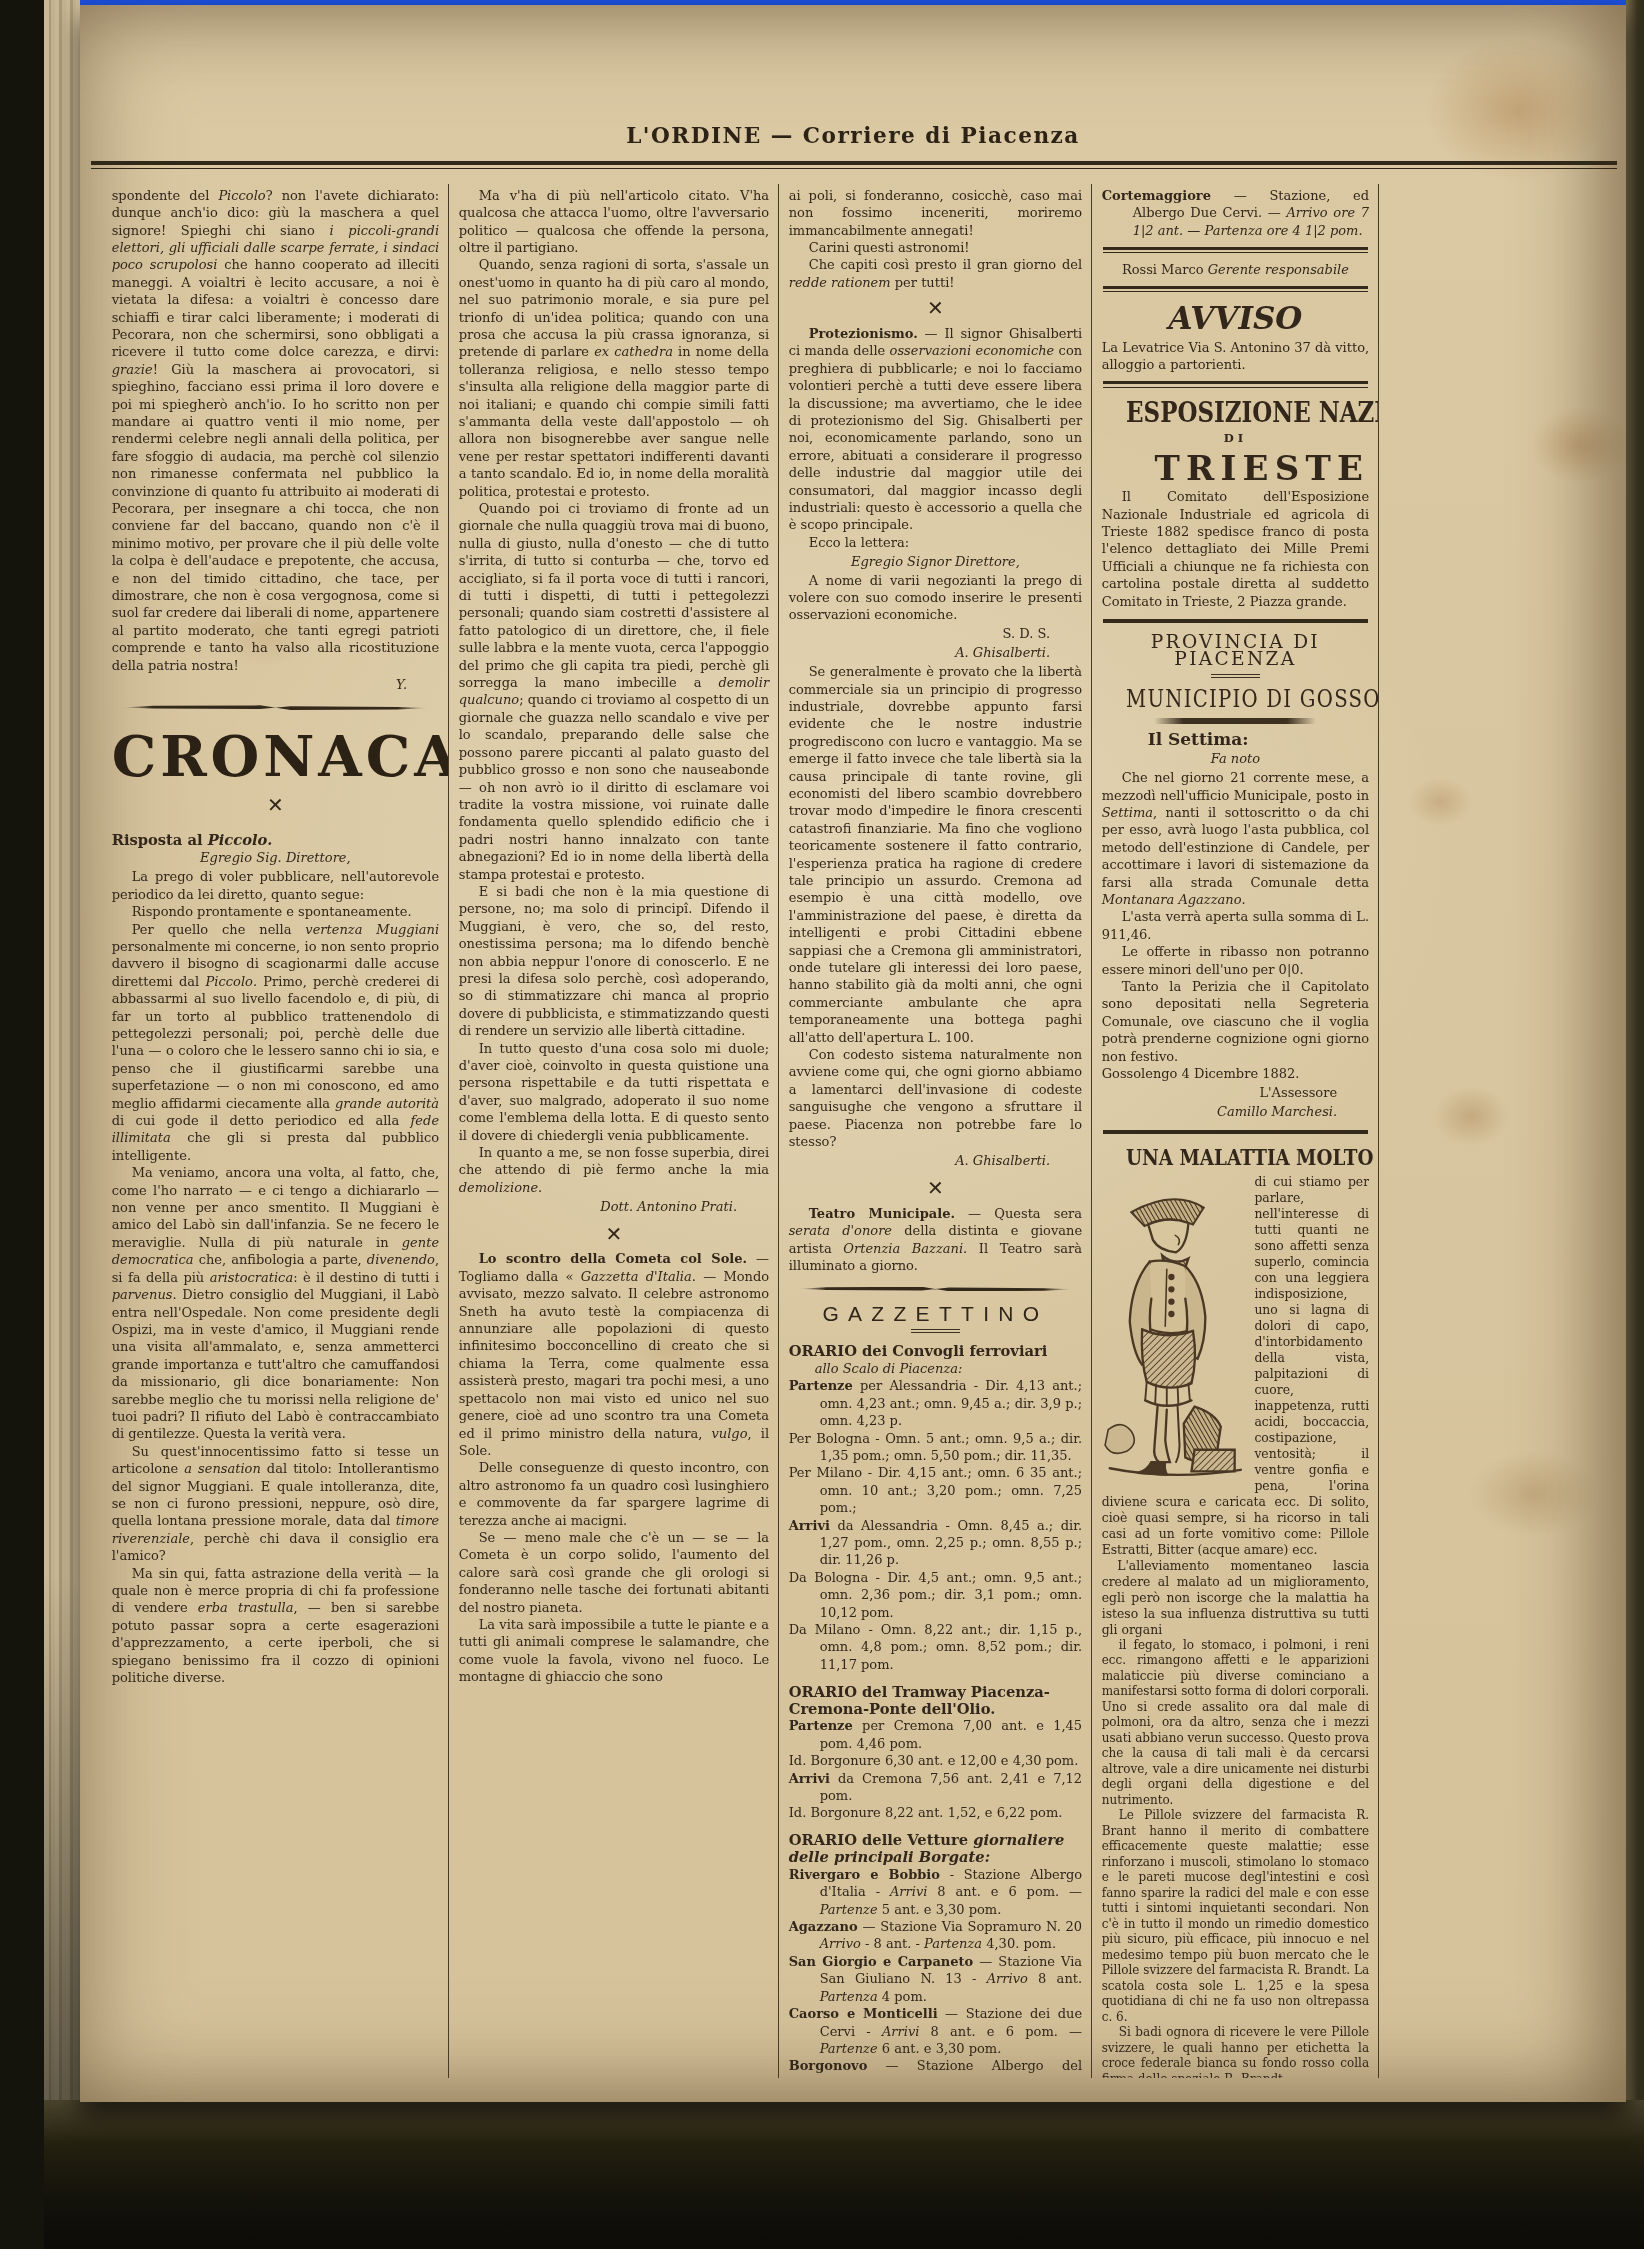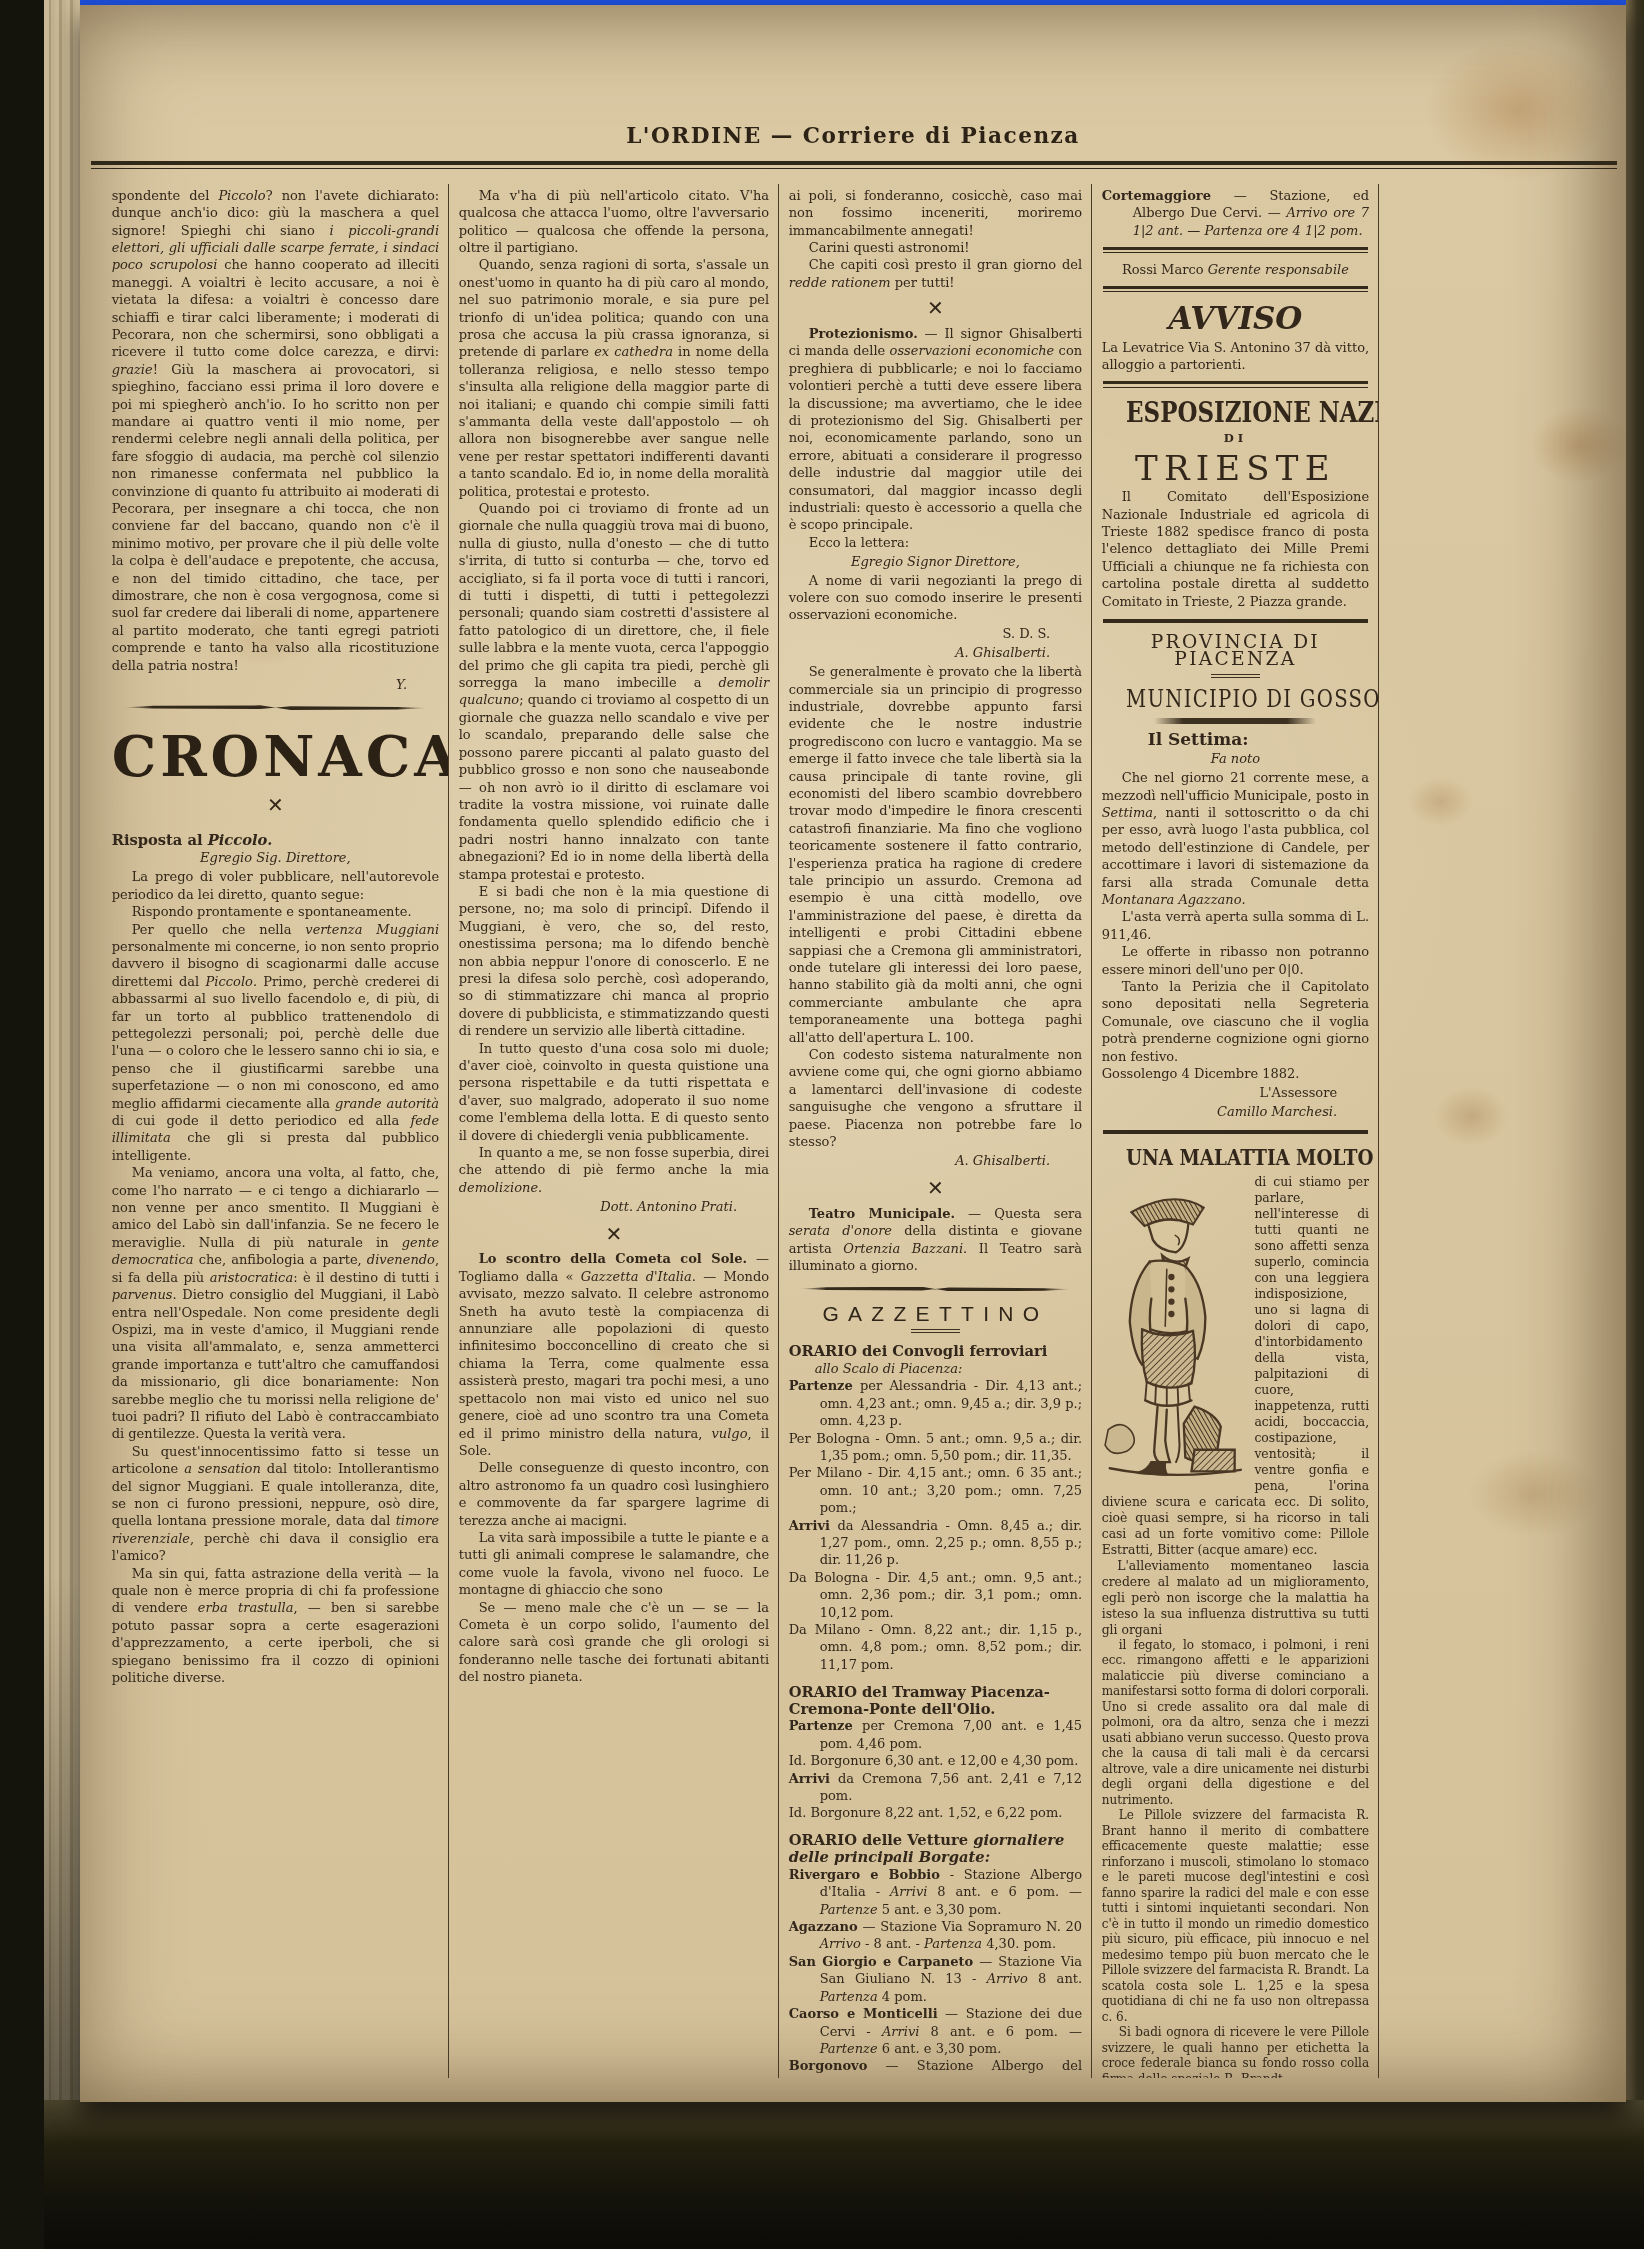--- a/index.html
+++ b/index.html
@@ -55,21 +55,21 @@
   .b-h-cronaca{font-size:56px;line-height:62px;font-weight:bold;text-align:center;
        letter-spacing:3.9px;margin:15.5px 0 0;color:#2c2115;}
   .b-h-gazz{font-family:Liberation Sans, sans-serif;font-size:21px;
        text-align:center;letter-spacing:9.3px;margin:14px 0 0;color:#2f2518;}
   .b-h-avviso{font-style:italic;font-weight:bold;text-align:center;font-size:31px;
        line-height:36px;margin:6.2px 0 3.1px;}
   .b-h-espo,.b-h-muni,.b-h-malattia{font-weight:bold;text-align:center;white-space:nowrap;
        transform:scaleX(.82);transform-origin:50% 50%;}
   .b-h-espo{font-size:28px;line-height:32px;margin-top:9.3px;}
   .b-h-di{text-align:center;font-size:11.6px;letter-spacing:3.9px;font-weight:bold;margin:1.5px 0;}
-  .b-h-trieste{text-align:center;font-size:34px;line-height:39px;font-weight:normal;letter-spacing:6.2px;}
+  .b-h-trieste{text-align:right;font-size:34px;line-height:39px;font-weight:bold;letter-spacing:6.2px;}
   .b-h-prov{text-align:center;font-size:18.6px;letter-spacing:2.3px;margin:9.3px 0 0;}
   .b-h-muni{font-size:24px;line-height:31px;font-weight:normal;letter-spacing:1.5px;margin:3.1px 0 0;}
   .b-h-malattia{font-size:22.4px;line-height:28px;margin:6.2px 0 3.1px;}
   .b-bold-ind{font-weight:bold;font-size:17px;padding-left:46px;margin-top:7.7px;}
   .b-rule-heavy{border-top:4.6px solid #342a1c;margin:9.3px 1.5px;}
   .b-rule-double{border-top:3.1px solid #342a1c;border-bottom:1.5px solid #342a1c;height:2.3px;margin:7.7px 1.5px;}
   .b-rule-fancy{height:4.6px;margin:12.4px 10.8px 4.6px;
        background:linear-gradient(90deg,transparent 0,#342a1c 10%,#342a1c 90%,transparent 100%);
        clip-path:polygon(0 45%,10% 10%,45% 0,55% 100%,90% 90%,100% 55%,90% 35%,55% 20%,45% 80%,10% 70%);}
   .b-mini-rule{width:49px;margin:6.2px auto;border-top:1.5px solid #3c3020;border-bottom:1.5px solid #3c3020;height:2.3px;}
@@ -112,22 +112,22 @@
           <div class="b-p">Ma v'ha di più nell'articolo citato. V'ha qualcosa che attacca l'uomo, oltre l'avversario politico — qualcosa che offende la persona, oltre il partigiano.</div>
           <div class="b-p">Quando, senza ragioni di sorta, s'assale un onest'uomo in quanto ha di più caro al mondo, nel suo patrimonio morale, e sia pure pel trionfo di un'idea politica; quando con una prosa che accusa la più crassa ignoranza, si pretende di parlare <i>ex cathedra</i> in nome della tolleranza religiosa, e nello stesso tempo s'insulta alla religione della maggior parte di noi italiani; e quando chi compie simili fatti s'ammanta della veste dall'appostolo — oh allora non bisognerebbe aver sangue nelle vene per restar spettatori indifferenti davanti a tanto scandalo. Ed io, in nome della moralità politica, protestai e protesto.</div>
           <div class="b-p">Quando poi ci troviamo di fronte ad un giornale che nulla quaggiù trova mai di buono, nulla di giusto, nulla d'onesto — che di tutto s'irrita, di tutto si conturba — che, torvo ed accigliato, si fa il porta voce di tutti i rancori, di tutti i dispetti, di tutti i pettegolezzi personali; quando siam costretti d'assistere al fatto patologico di un direttore, che, il fiele sulle labbra e la mente vuota, cerca l'appoggio del primo che gli capita tra piedi, perchè gli sorregga la mano imbecille a <i>demolir qualcuno</i>; quando ci troviamo al cospetto di un giornale che guazza nello scandalo e vive per lo scandalo, preparando delle salse che possono parere piccanti al palato guasto del pubblico grosso e non sono che nauseabonde — oh non avrò io il diritto di esclamare voi tradite la vostra missione, voi ruinate dalle fondamenta quello splendido edificio che i padri nostri hanno innalzato con tante abnegazioni? Ed io in nome della libertà della stampa protestai e protesto.</div>
           <div class="b-p">E si badi che non è la mia questione di persone, no; ma solo di principî. Difendo il Muggiani, è vero, che so, del resto, onestissima persona; ma lo difendo benchè non abbia neppur l'onore di conoscerlo. E ne presi la difesa solo perchè, così adoperando, so di stimmatizzare chi manca al proprio dovere di pubblicista, e stimmatizzando questi di rendere un servizio alle libertà cittadine.</div>
           <div class="b-p">In tutto questo d'una cosa solo mi duole; d'aver cioè, coinvolto in questa quistione una persona rispettabile e da tutti rispettata e d'aver, suo malgrado, adoperato il suo nome come l'emblema della lotta. E di questo sento il dovere di chiedergli venia pubblicamente.</div>
           <div class="b-p">In quanto a me, se non fosse superbia, direi che attendo di piè fermo anche la mia <i>demolizione</i>.</div>
           <div class="b-sig"><i>Dott. Antonino Prati.</i></div>
           <div class="b-x">✕</div>
           <div class="b-p"><b>Lo scontro della Cometa col Sole.</b> — Togliamo dalla « <i>Gazzetta d'Italia</i>. — Mondo avvisato, mezzo salvato. Il celebre astronomo Sneth ha avuto testè la compiacenza di annunziare alle popolazioni di questo infinitesimo bocconcellino di creato che si chiama la Terra, come qualmente essa assisterà presto, magari tra pochi mesi, a uno spettacolo non mai visto ed unico nel suo genere, cioè ad uno scontro tra una Cometa ed il primo ministro della natura, <i>vulgo</i>, il Sole.</div>
           <div class="b-p">Delle conseguenze di questo incontro, con altro astronomo fa un quadro così lusinghiero e commovente da far spargere lagrime di terezza anche ai macigni.</div>
+          <div class="b-p">Se — meno male che c'è un — se — la Cometa è un corpo solido, l'aumento del calore sarà così grande che gli orologi si fonderanno nelle tasche dei fortunati abitanti del nostro pianeta.</div>
           <div class="b-p">La vita sarà impossibile a tutte le piante e a tutti gli animali comprese le salamandre, che come vuole la favola, vivono nel fuoco. Le montagne di ghiaccio che sono</div>
-          <div class="b-p">Se — meno male che c'è un — se — la Cometa è un corpo solido, l'aumento del calore sarà così grande che gli orologi si fonderanno nelle tasche dei fortunati abitanti del nostro pianeta.</div>
         </div>
       <div class="col col-3">
           <div class="b-pni">ai poli, si fonderanno, cosicchè, caso mai non fossimo inceneriti, moriremo immancabilmente annegati!</div>
           <div class="b-p">Carini questi astronomi!</div>
           <div class="b-p">Che capiti così presto il gran giorno del <i>redde rationem</i> per tutti!</div>
           <div class="b-x">✕</div>
           <div class="b-p"><b>Protezionismo.</b> — Il signor Ghisalberti ci manda delle <i>osservazioni economiche</i> con preghiera di pubblicarle; e noi lo facciamo volontieri perchè a tutti deve essere libera la discussione; ma avvertiamo, che le idee di protezionismo del Sig. Ghisalberti per noi, economicamente parlando, sono un errore, abituati a considerare il progresso delle industrie dal maggior utile dei consumatori, dal maggior incasso degli industriali: questo è accessorio a quella che è scopo principale.</div>
           <div class="b-p">Ecco la lettera:</div>
           <div class="b-centi"><i>Egregio Signor Direttore,</i></div>
           <div class="b-p">A nome di varii negozianti la prego di volere con suo comodo inserire le presenti osservazioni economiche.</div>

